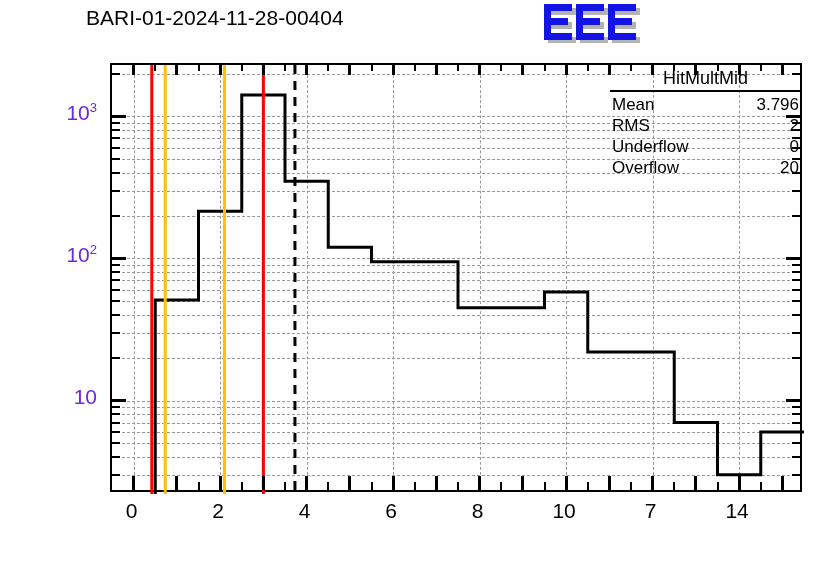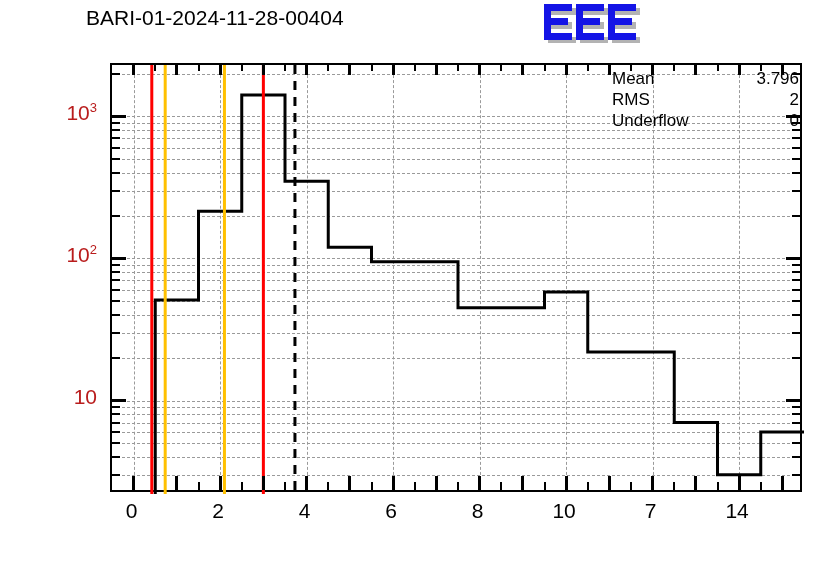--- a/index.html
+++ b/index.html
@@ -46,21 +46,21 @@
   .ytick-major{left:0px;width:14px;height:3px;}
   .ytick-minor{left:0px;width:8px;height:2px;}
   .ytick-major-r{right:0px;width:14px;height:3px;}
   .ytick-minor-r{right:0px;width:8px;height:2px;}
   .xtick-major{bottom:0px;width:3px;height:14px;}
   .xtick-minor{bottom:0px;width:2px;height:8px;}
   .xtick-major-t{top:0px;width:3px;height:10px;}
   .xtick-minor-t{top:0px;width:2px;height:6px;}
 
   
-  .ylab{position:absolute;right:0;text-align:right;font-size:21px;color:#b91c1c;white-space:nowrap;}
+  .ylab{position:absolute;right:0;text-align:right;font-size:21px;color:#6d28d9;white-space:nowrap;}
   .ylab sup{font-size:13px;vertical-align:super;}
   .xlab{position:absolute;text-align:center;font-size:21px;color:#000;width:40px;}
 
   #xaxis-title{position:absolute;right:14px;top:530px;font-size:24px;color:#000;white-space:nowrap;}
 
   
   #hist-svg,#markers-svg{position:absolute;left:0;top:0;overflow:visible;}
 
   
   #stats-box{
@@ -289,29 +289,34 @@
       <div class="xlab" style="left: 284.625px; top: 499px;">4</div>
       <div class="xlab" style="left: 371.125px; top: 499px;">6</div>
       <div class="xlab" style="left: 457.625px; top: 499px;">8</div>
       <div class="xlab" style="left: 544.125px; top: 499px;">10</div>
       <div class="xlab" style="left: 630.625px; top: 499px;">7</div>
       <div class="xlab" style="left: 717.125px; top: 499px;">14</div>
     </div>
 
 
   <div id="stats-box">
+    <div id="stats-title">HitMultMid</div>
     <div id="stats-rows">
         <div class="stat-row">
           <span class="stat-name">Mean</span>
           <span class="stat-val">3.796</span>
         </div>
         <div class="stat-row">
           <span class="stat-name">RMS</span>
           <span class="stat-val">2</span>
         </div>
         <div class="stat-row">
           <span class="stat-name">Underflow</span>
           <span class="stat-val">0</span>
         </div>
+        <div class="stat-row">
+          <span class="stat-name">Overflow</span>
+          <span class="stat-val">20</span>
+        </div>
       </div>
   </div>
 
 </div>
 
 </body></html>

